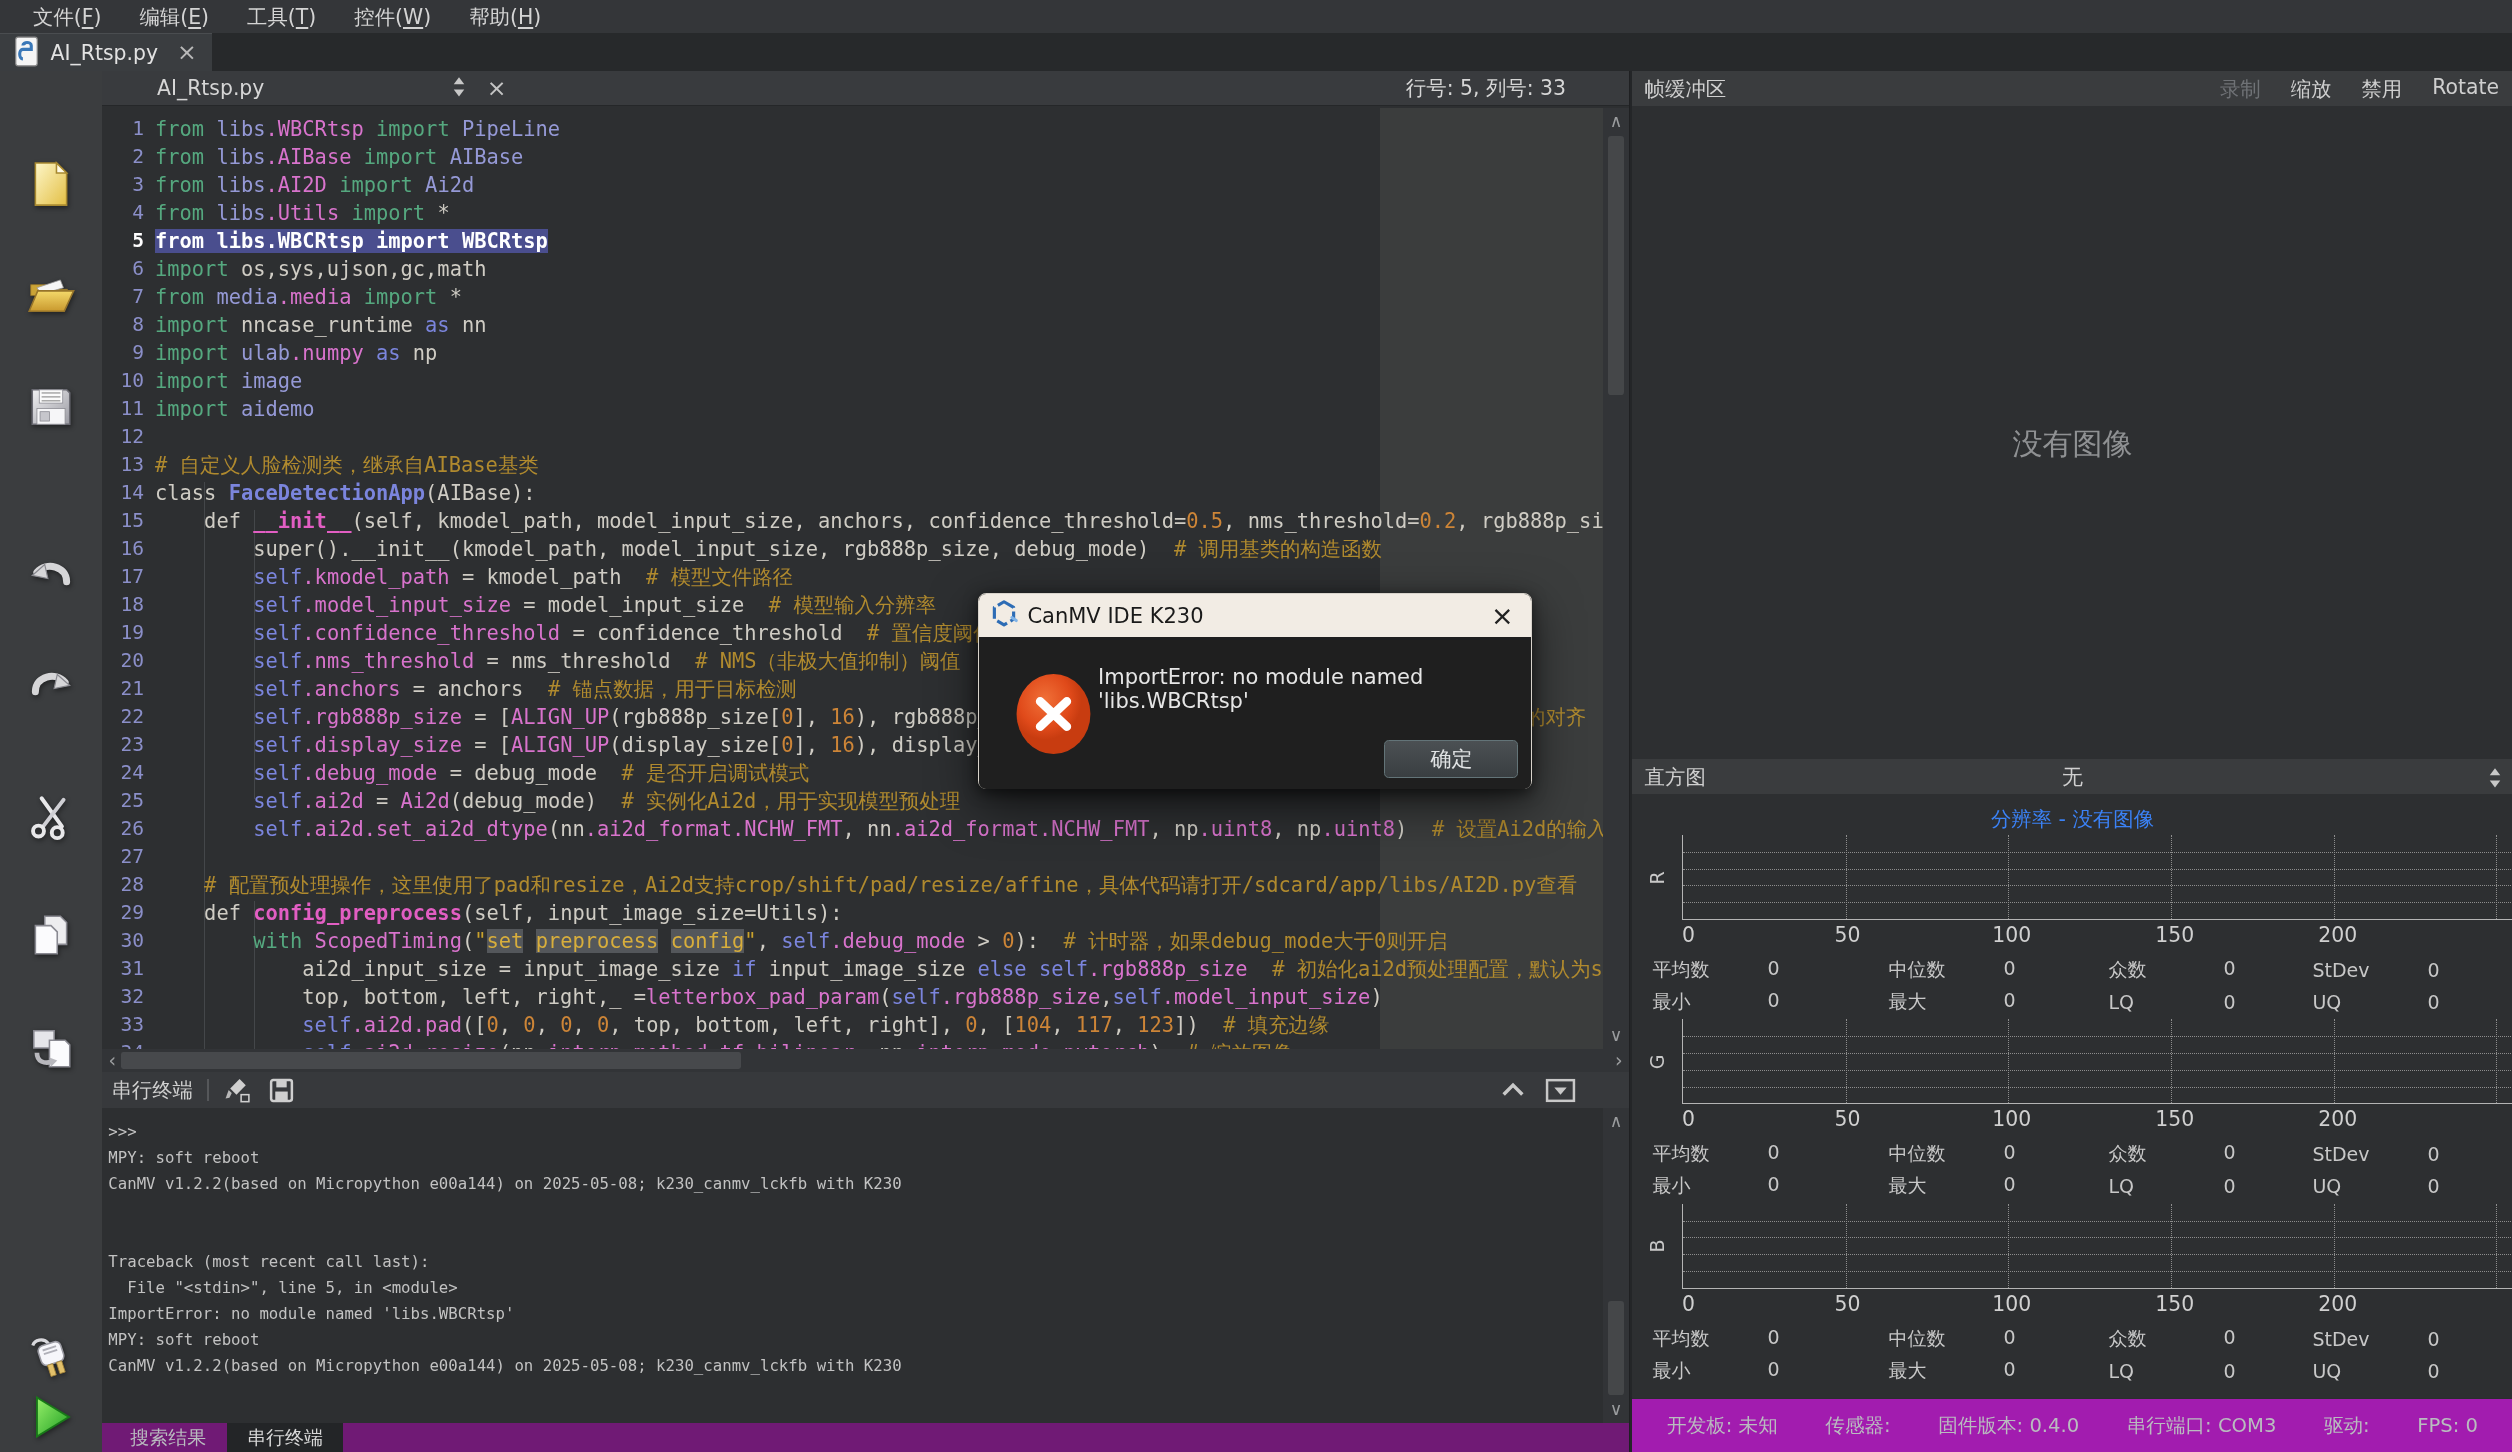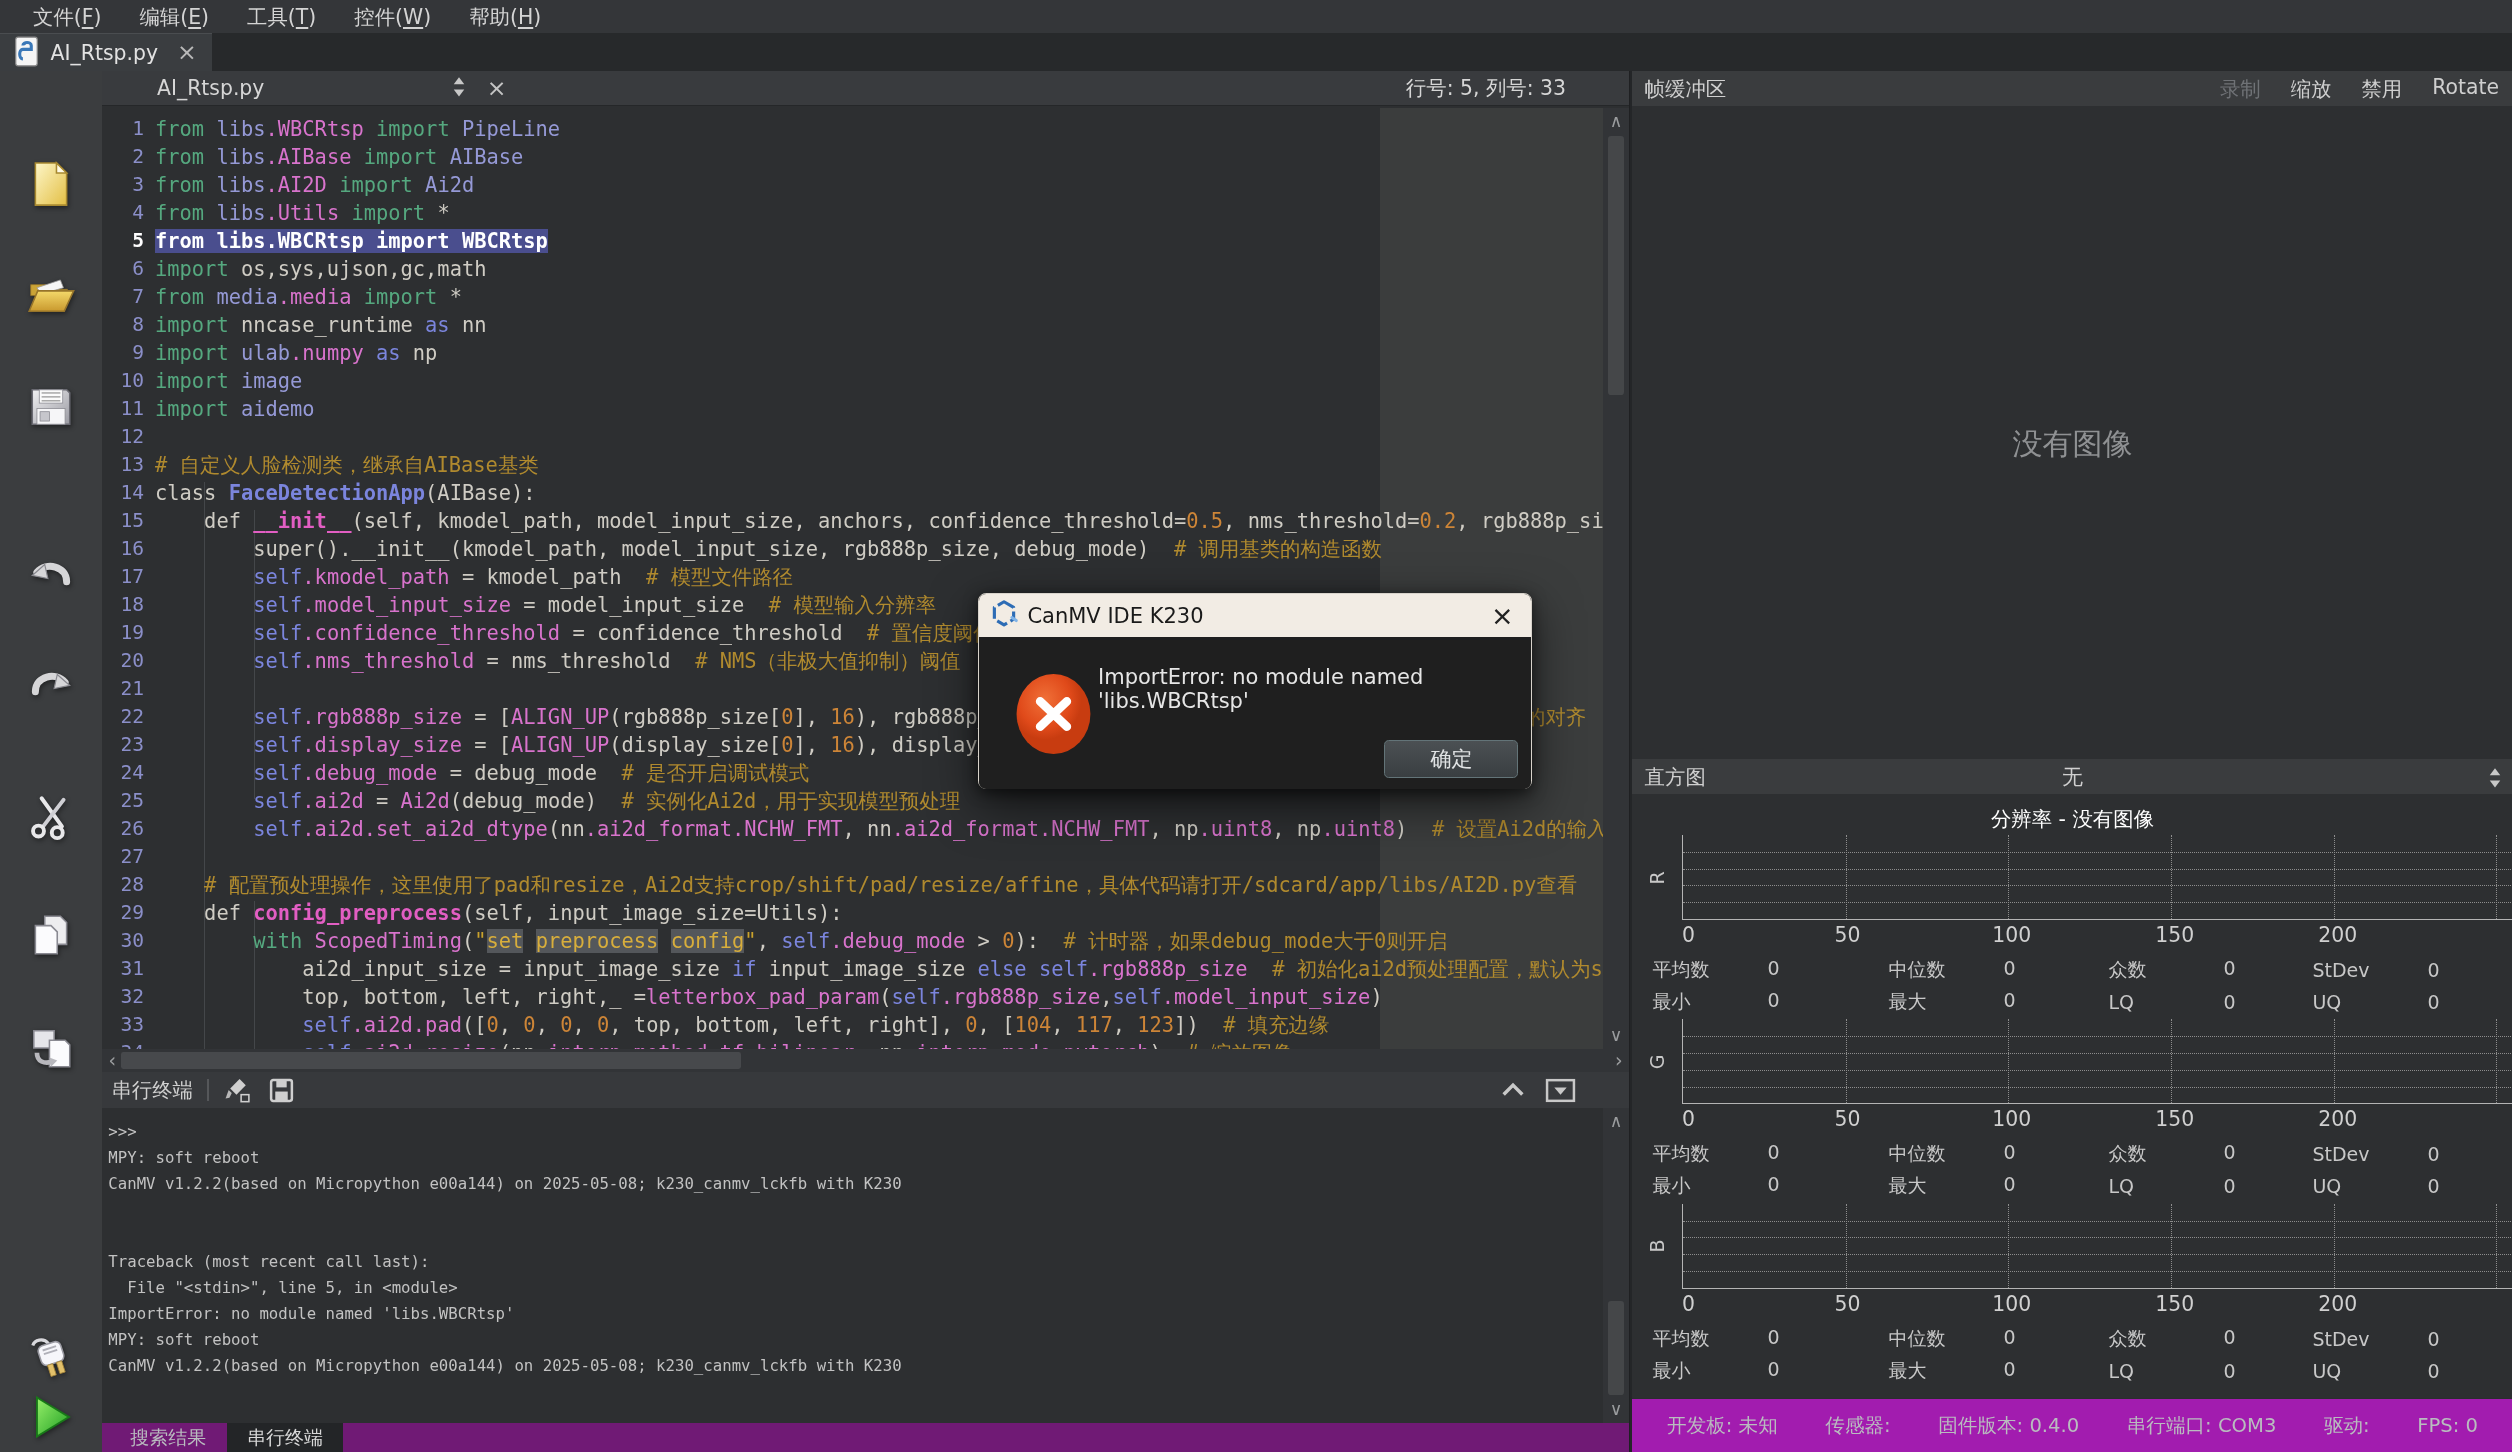--- a/index.html
+++ b/index.html
@@ -95,21 +95,21 @@
   #fb-actions { position:absolute; right:14px; display:flex; gap:30px; }
   .fb-action { color:#cfcfcf; font-size:20.4px; }
   .fb-action.disabled { color:#6f7276; }
   #fb-area { position:relative; width:100%; height:653px; }
   #fb-placeholder { position:absolute; left:0; right:0; top:318px; text-align:center; color:#8f9193; font-size:30px; }
 
   #hist-header { margin-top:0; }
   #hist-source { position:absolute; left:0; right:0; text-align:center; color:#d0d0d0; font-size:21px; }
   #hist-spin { position:absolute; right:11px; top:7px; }
   #hist-body { position:relative; width:100%; height:604px; }
-  #hist-subtitle { text-align:center; color:#ffffff; font-size:20.4px; padding-top:11px; height:41px; }
+  #hist-subtitle { text-align:center; color:#3b82f6; font-size:20.4px; padding-top:11px; height:41px; }
   .channel-block { position:relative; height:182px; margin-bottom:2.4px; }
   .plot-row { position:relative; height:85px; display:flex; }
   .ch-label { width:50px; display:flex; align-items:center; justify-content:center; color:#c8c8c8; font-size:19px; }
   .ch-label span { transform:rotate(-90deg); display:block; }
   .plot { position:relative; flex:1; border-left:1.6px solid #b4b4b4; border-bottom:1.6px solid #b4b4b4; }
   .hgrid { position:absolute; left:0; right:0; height:0; border-top:0.8px dotted #8d8d8d; }
   .vgrid { position:absolute; top:0; bottom:0; width:0; border-left:0.8px dotted #8d8d8d; }
   .tick-row { position:relative; height:31px; margin-left:50px; }
   .tick { position:absolute; top:3.1px; transform:translateX(-40%); color:#d0d0d0; font-size:20.4px; }
   .stats { margin:3.1px 7.9px 0 20.4px; }
@@ -274,21 +274,21 @@
         <div class="codeline"><span class="lnum">11</span><span class="codebody"><span class="seg-k">import </span><span class="seg-m">aidemo</span></span></div>
         <div class="codeline"><span class="lnum">12</span><span class="codebody"></span></div>
         <div class="codeline"><span class="lnum">13</span><span class="codebody"><span class="seg-c"># 自定义人脸检测类，继承自AIBase基类</span></span></div>
         <div class="codeline"><span class="lnum">14</span><span class="codebody"><span class="seg-p">class </span><span class="seg-bb">FaceDetectionApp</span><span class="seg-p">(AIBase):</span></span></div>
         <div class="codeline"><span class="lnum">15</span><span class="codebody"><span class="seg-p">    def </span><span class="seg-f">__init__</span><span class="seg-p">(self, kmodel_path, model_input_size, anchors, confidence_threshold=</span><span class="seg-n">0.5</span><span class="seg-p">, nms_threshold=</span><span class="seg-n">0.2</span><span class="seg-p">, rgb888p_size=[</span></span></div>
         <div class="codeline"><span class="lnum">16</span><span class="codebody"><span class="seg-p">        super().__init__(kmodel_path, model_input_size, rgb888p_size, debug_mode)  </span><span class="seg-c"># 调用基类的构造函数</span></span></div>
         <div class="codeline"><span class="lnum">17</span><span class="codebody"><span class="seg-p">        </span><span class="seg-b">self</span><span class="seg-a">.kmodel_path</span><span class="seg-p"> = kmodel_path  </span><span class="seg-c"># 模型文件路径</span></span></div>
         <div class="codeline"><span class="lnum">18</span><span class="codebody"><span class="seg-p">        </span><span class="seg-b">self</span><span class="seg-a">.model_input_size</span><span class="seg-p"> = model_input_size  </span><span class="seg-c"># 模型输入分辨率</span></span></div>
         <div class="codeline"><span class="lnum">19</span><span class="codebody"><span class="seg-p">        </span><span class="seg-b">self</span><span class="seg-a">.confidence_threshold</span><span class="seg-p"> = confidence_threshold  </span><span class="seg-c"># 置信度阈值</span></span></div>
         <div class="codeline"><span class="lnum">20</span><span class="codebody"><span class="seg-p">        </span><span class="seg-b">self</span><span class="seg-a">.nms_threshold</span><span class="seg-p"> = nms_threshold  </span><span class="seg-c"># NMS（非极大值抑制）阈值</span></span></div>
-        <div class="codeline"><span class="lnum">21</span></div>
+        <div class="codeline"><span class="lnum">21</span><span class="codebody"><span class="seg-p">        </span><span class="seg-b">self</span><span class="seg-a">.anchors</span><span class="seg-p"> = anchors  </span><span class="seg-c"># 锚点数据，用于目标检测</span></span></div>
         <div class="codeline"><span class="lnum">22</span><span class="codebody"><span class="seg-p">        </span><span class="seg-b">self</span><span class="seg-a">.rgb888p_size</span><span class="seg-p"> = [</span><span class="seg-a">ALIGN_UP</span><span class="seg-p">(rgb888p_size[</span><span class="seg-n">0</span><span class="seg-p">], </span><span class="seg-n">16</span><span class="seg-p">), rgb888p_size[</span><span class="seg-n">1</span><span class="seg-p">]]  </span><span class="seg-c"># sensor给到AI的图像分辨率，宽度进行16的对齐</span></span></div>
         <div class="codeline"><span class="lnum">23</span><span class="codebody"><span class="seg-p">        </span><span class="seg-b">self</span><span class="seg-a">.display_size</span><span class="seg-p"> = [</span><span class="seg-a">ALIGN_UP</span><span class="seg-p">(display_size[</span><span class="seg-n">0</span><span class="seg-p">], </span><span class="seg-n">16</span><span class="seg-p">), display_size[</span><span class="seg-n">1</span><span class="seg-p">]]  </span><span class="seg-c"># 显示分辨率，宽度进行16的对齐</span></span></div>
         <div class="codeline"><span class="lnum">24</span><span class="codebody"><span class="seg-p">        </span><span class="seg-b">self</span><span class="seg-a">.debug_mode</span><span class="seg-p"> = debug_mode  </span><span class="seg-c"># 是否开启调试模式</span></span></div>
         <div class="codeline"><span class="lnum">25</span><span class="codebody"><span class="seg-p">        </span><span class="seg-b">self</span><span class="seg-a">.ai2d</span><span class="seg-p"> = </span><span class="seg-a">Ai2d</span><span class="seg-p">(debug_mode)  </span><span class="seg-c"># 实例化Ai2d，用于实现模型预处理</span></span></div>
         <div class="codeline"><span class="lnum">26</span><span class="codebody"><span class="seg-p">        </span><span class="seg-b">self</span><span class="seg-a">.ai2d</span><span class="seg-a">.set_ai2d_dtype</span><span class="seg-p">(nn</span><span class="seg-a">.ai2d_format</span><span class="seg-a">.NCHW_FMT</span><span class="seg-p">, nn</span><span class="seg-a">.ai2d_format</span><span class="seg-a">.NCHW_FMT</span><span class="seg-p">, np</span><span class="seg-a">.uint8</span><span class="seg-p">, np</span><span class="seg-a">.uint8</span><span class="seg-p">)  </span><span class="seg-c"># 设置Ai2d的输入输出数据类型</span></span></div>
         <div class="codeline"><span class="lnum">27</span><span class="codebody"></span></div>
         <div class="codeline"><span class="lnum">28</span><span class="codebody"><span class="seg-p">    </span><span class="seg-c"># 配置预处理操作，这里使用了pad和resize，Ai2d支持crop/shift/pad/resize/affine，具体代码请打开/sdcard/app/libs/AI2D.py查看</span></span></div>
         <div class="codeline"><span class="lnum">29</span><span class="codebody"><span class="seg-p">    def </span><span class="seg-f">config_preprocess</span><span class="seg-p">(self, input_image_size=Utils):</span></span></div>
         <div class="codeline"><span class="lnum">30</span><span class="codebody"><span class="seg-p">        </span><span class="seg-k">with</span><span class="seg-p"> </span><span class="seg-a">ScopedTiming</span><span class="seg-p">(</span><span class="seg-s">"</span><span class="seg-sh">set</span><span class="seg-s"> </span><span class="seg-sh">preprocess</span><span class="seg-s"> </span><span class="seg-sh">config</span><span class="seg-s">"</span><span class="seg-p">, </span><span class="seg-b">self</span><span class="seg-a">.debug_mode</span><span class="seg-p"> &gt; </span><span class="seg-n">0</span><span class="seg-p">):  </span><span class="seg-c"># 计时器，如果debug_mode大于0则开启</span></span></div>
         <div class="codeline"><span class="lnum">31</span><span class="codebody"><span class="seg-p">            ai2d_input_size = input_image_size </span><span class="seg-kw2">if</span><span class="seg-p"> input_image_size </span><span class="seg-kw2">else</span><span class="seg-p"> </span><span class="seg-b">self</span><span class="seg-a">.rgb888p_size</span><span class="seg-p">  </span><span class="seg-c"># 初始化ai2d预处理配置，默认为sensor给到AI的尺寸</span></span></div>

